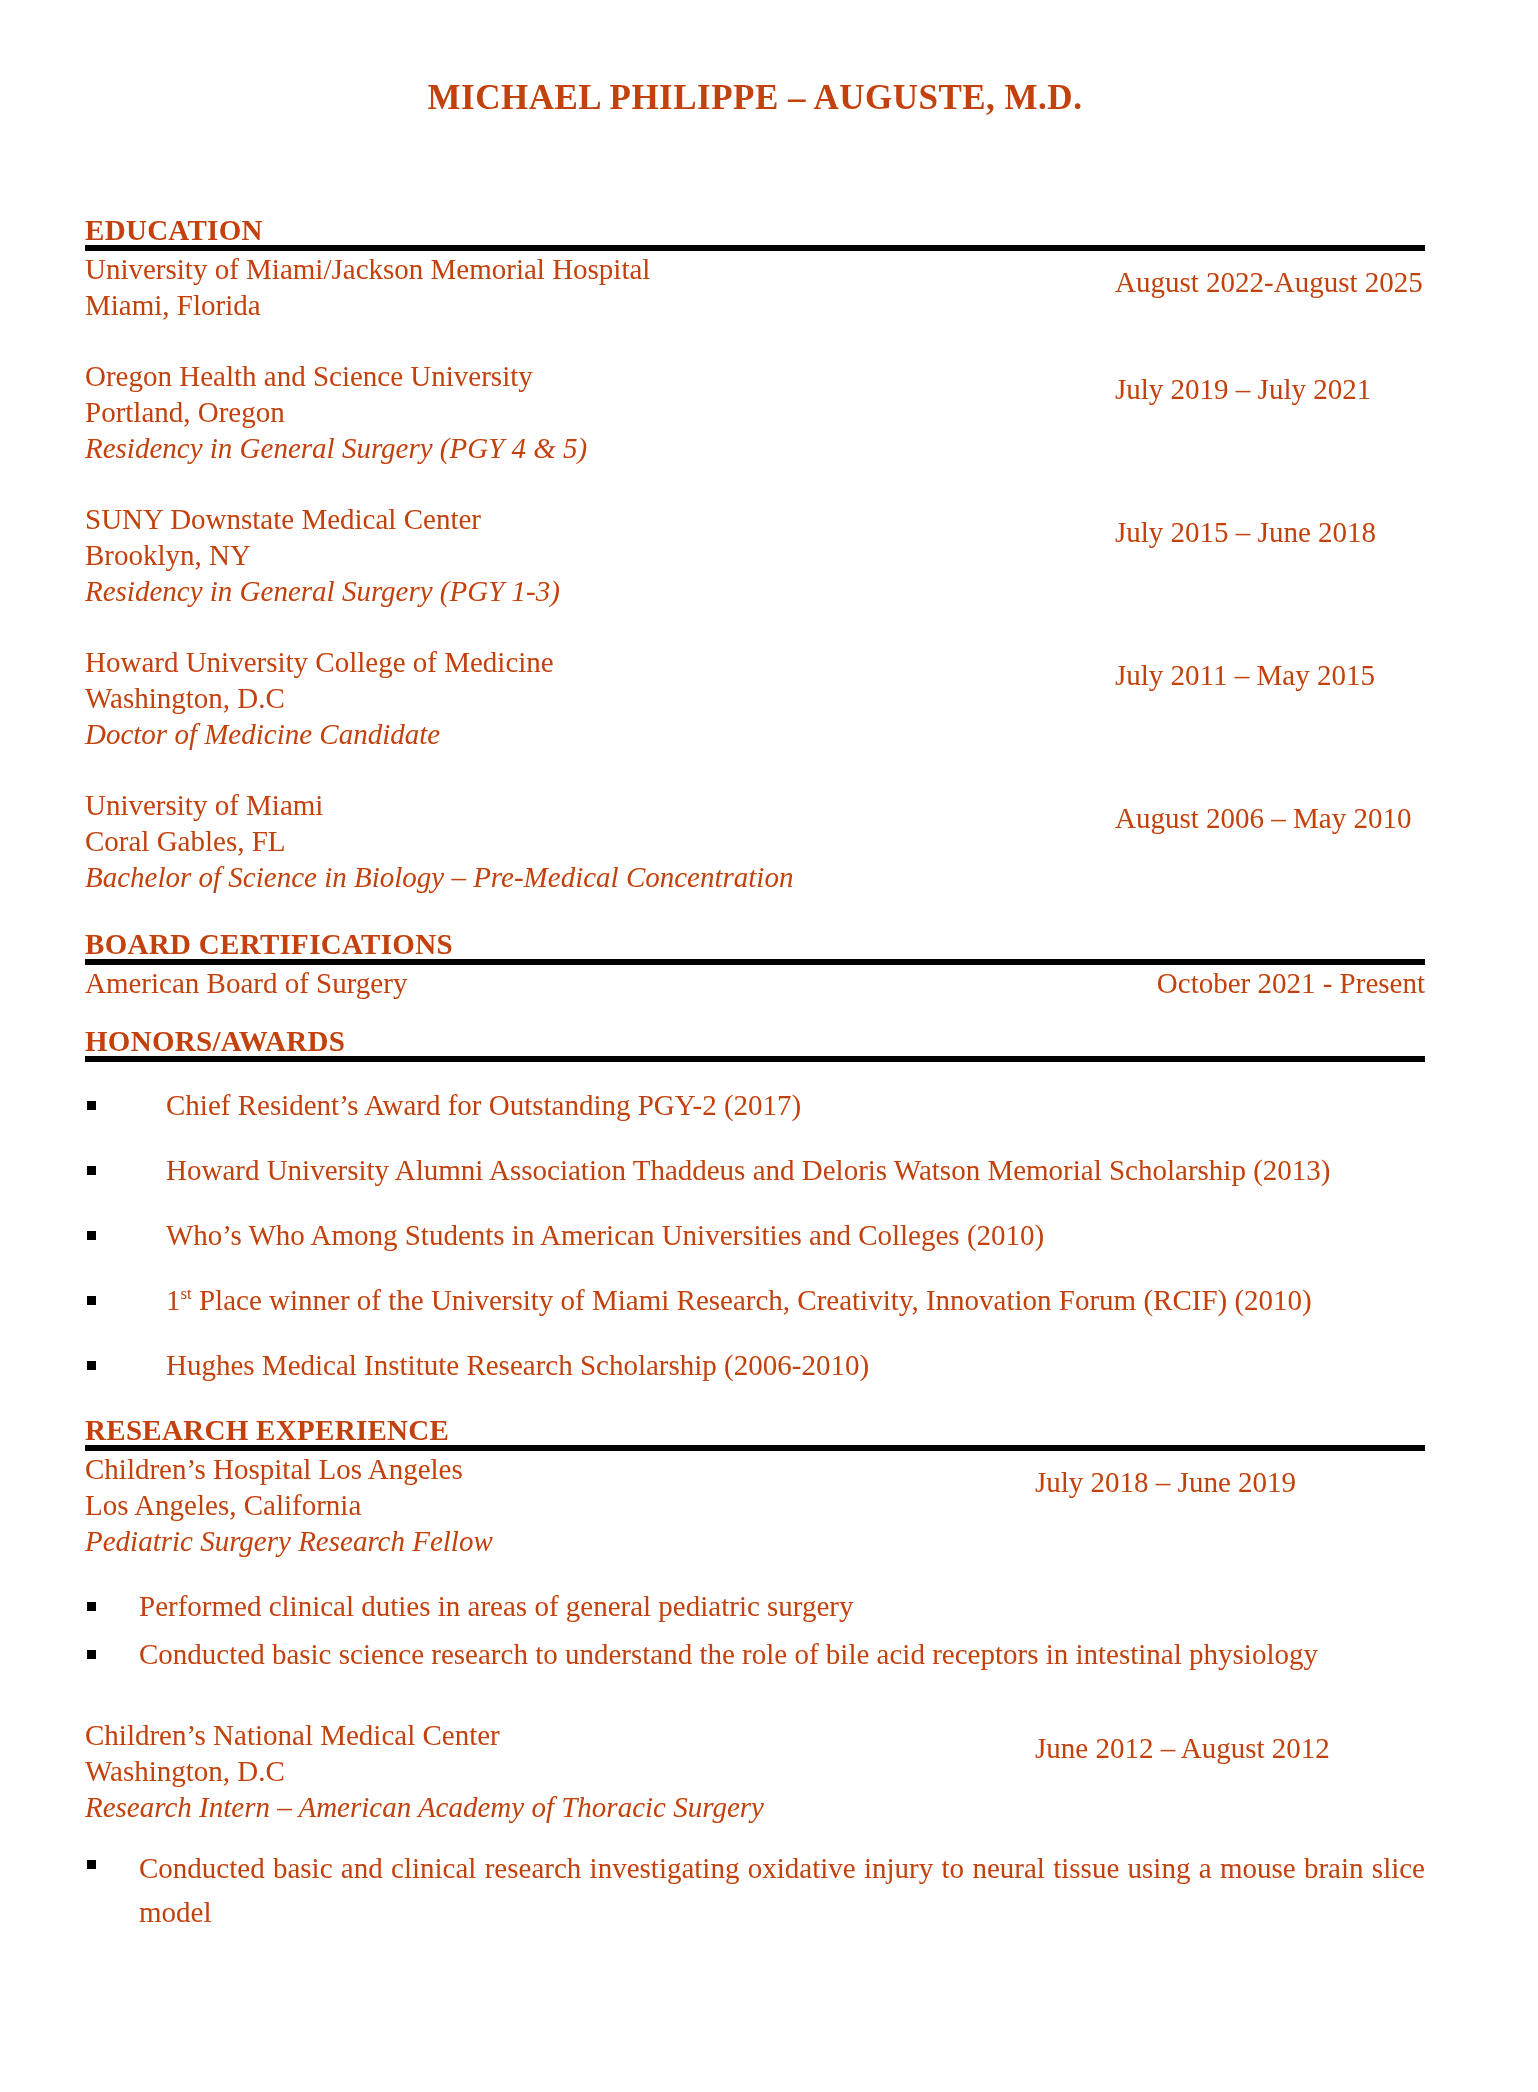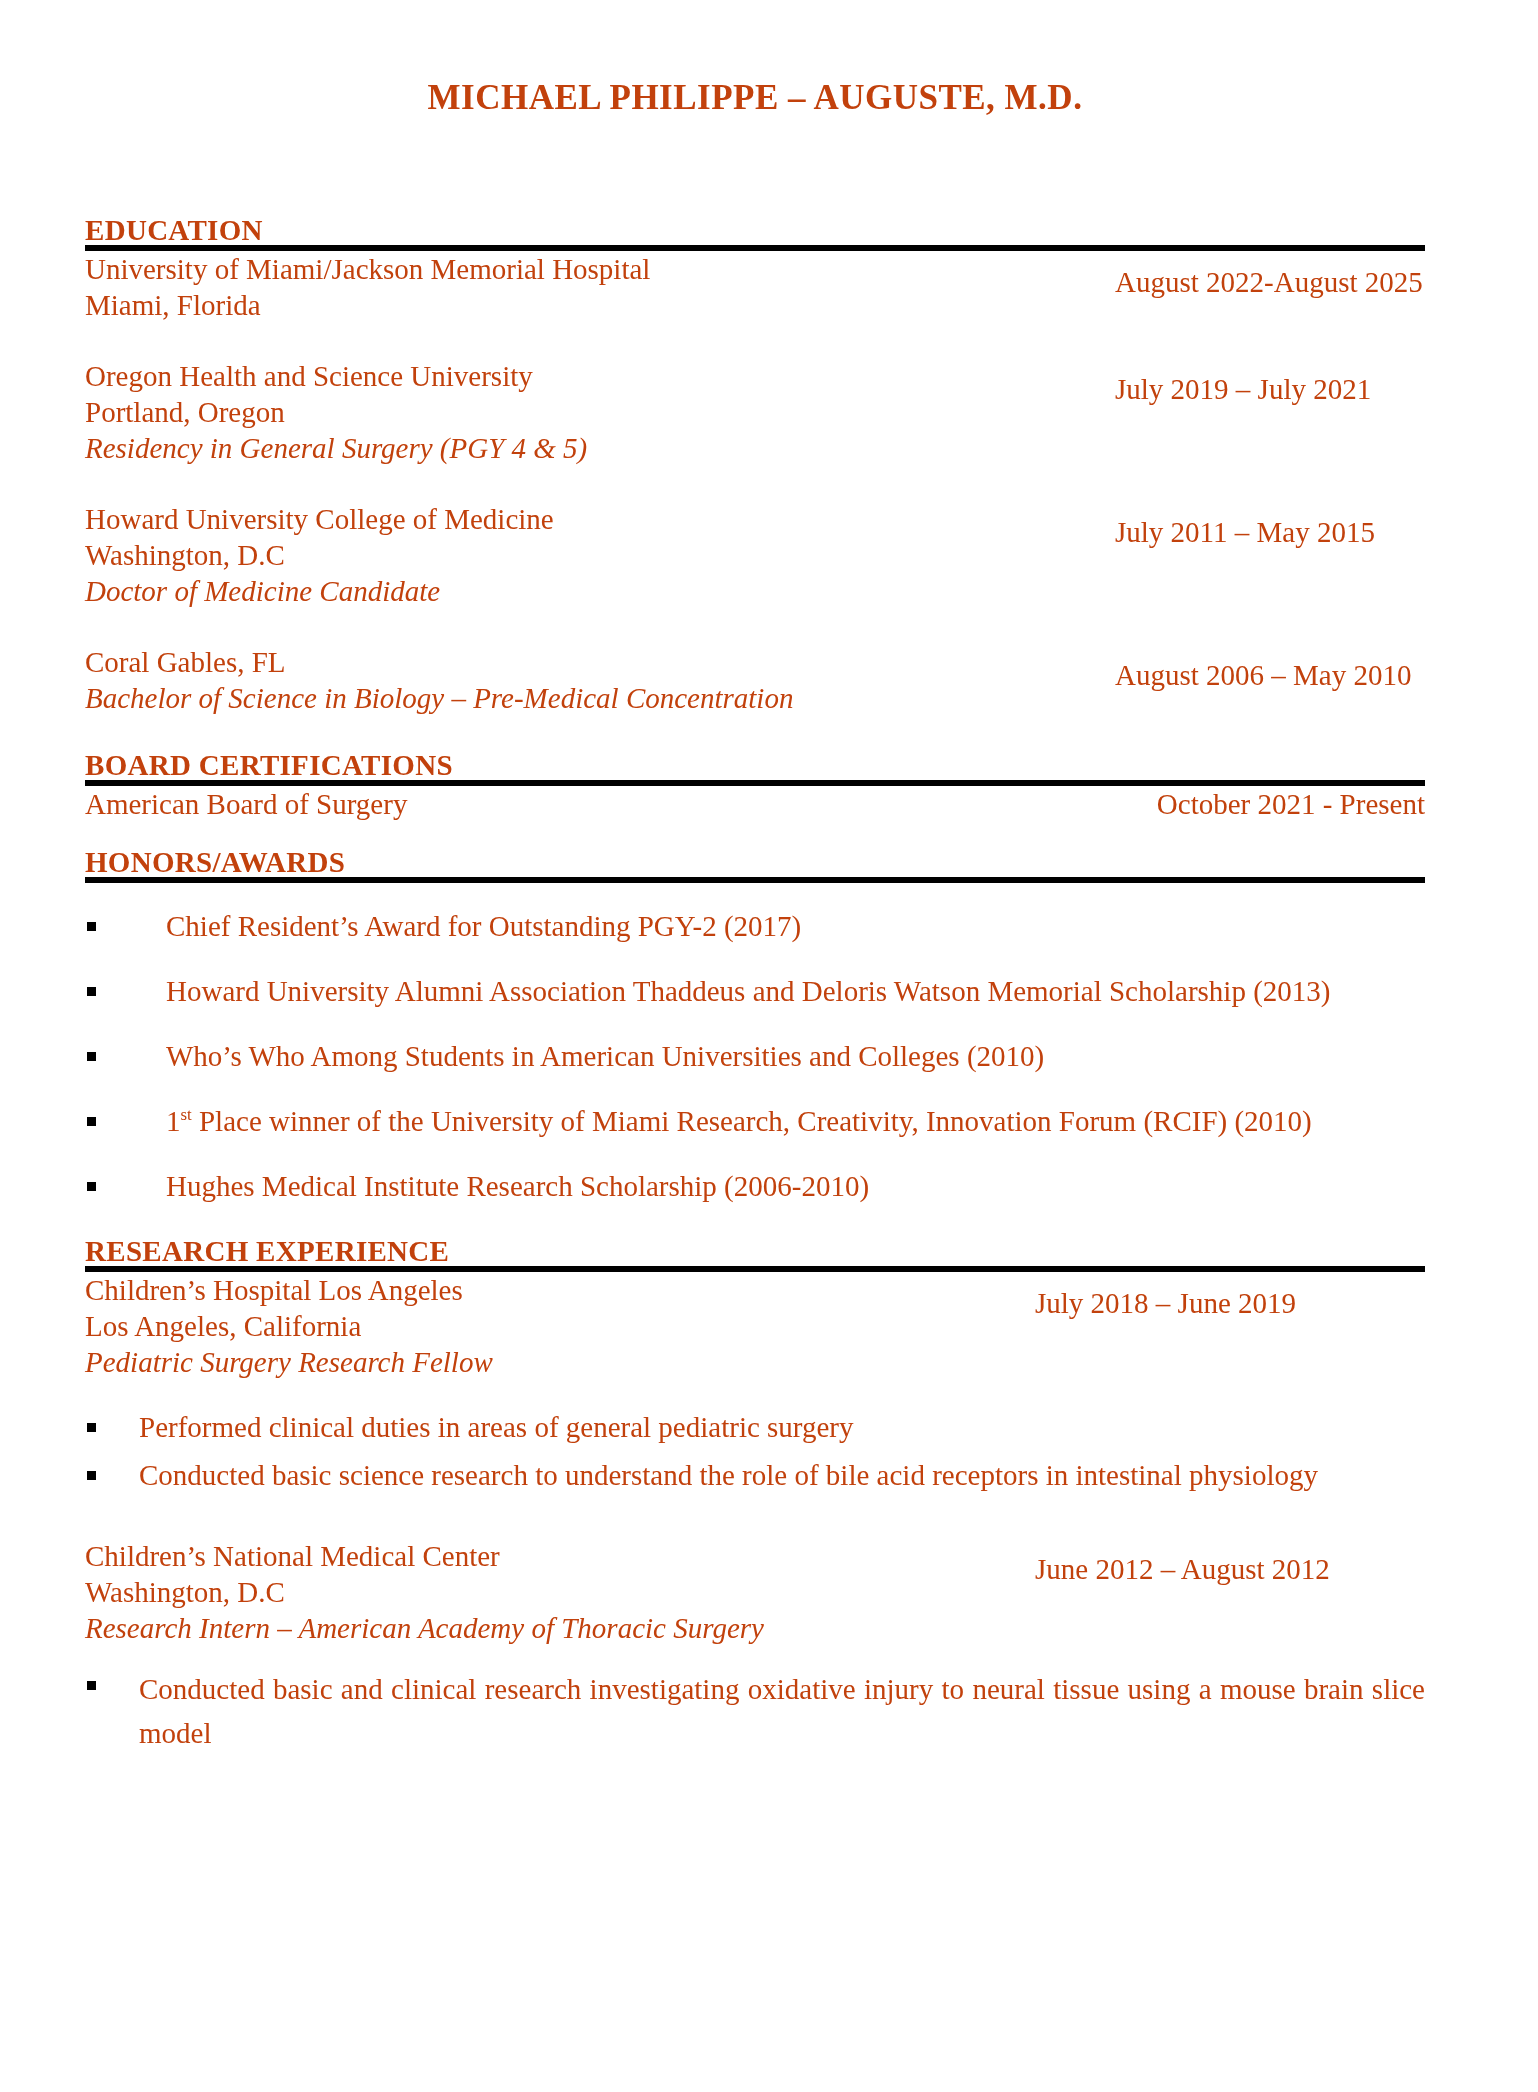--- a/index.html
+++ b/index.html
@@ -107,29 +107,36 @@
       <div class="entry-line">Miami, Florida</div>
     </div>
 
     <div class="entry edu-entry">
       <div class="entry-line">Oregon Health and Science University</div>
       <span class="entry-date edu-date">July 2019 – July 2021</span>
       <div class="entry-line">Portland, Oregon</div>
       <div class="entry-line role">Residency in General Surgery (PGY 4 &amp; 5)</div>
     </div>
 
+    <div class="entry edu-entry">
+      <div class="entry-line">SUNY Downstate Medical Center</div>
+      <span class="entry-date edu-date">July 2015 – June 2018</span>
+      <div class="entry-line">Brooklyn, NY</div>
+      <div class="entry-line role">Residency in General Surgery (PGY 1-3)</div>
+    </div>
 
     <div class="entry edu-entry">
       <div class="entry-line">Howard University College of Medicine</div>
       <span class="entry-date edu-date">July 2011 – May 2015</span>
       <div class="entry-line">Washington, D.C</div>
       <div class="entry-line role">Doctor of Medicine Candidate</div>
     </div>
 
     <div class="entry edu-entry">
+      <div class="entry-line">University of Miami</div>
       <span class="entry-date edu-date">August 2006 – May 2010</span>
       <div class="entry-line">Coral Gables, FL</div>
       <div class="entry-line role">Bachelor of Science in Biology – Pre-Medical Concentration</div>
     </div>
   </div>
 
   <div class="section sec-board">
     <div class="section-heading">BOARD CERTIFICATIONS</div>
     <div class="rule"></div>
     <div class="board-row">

